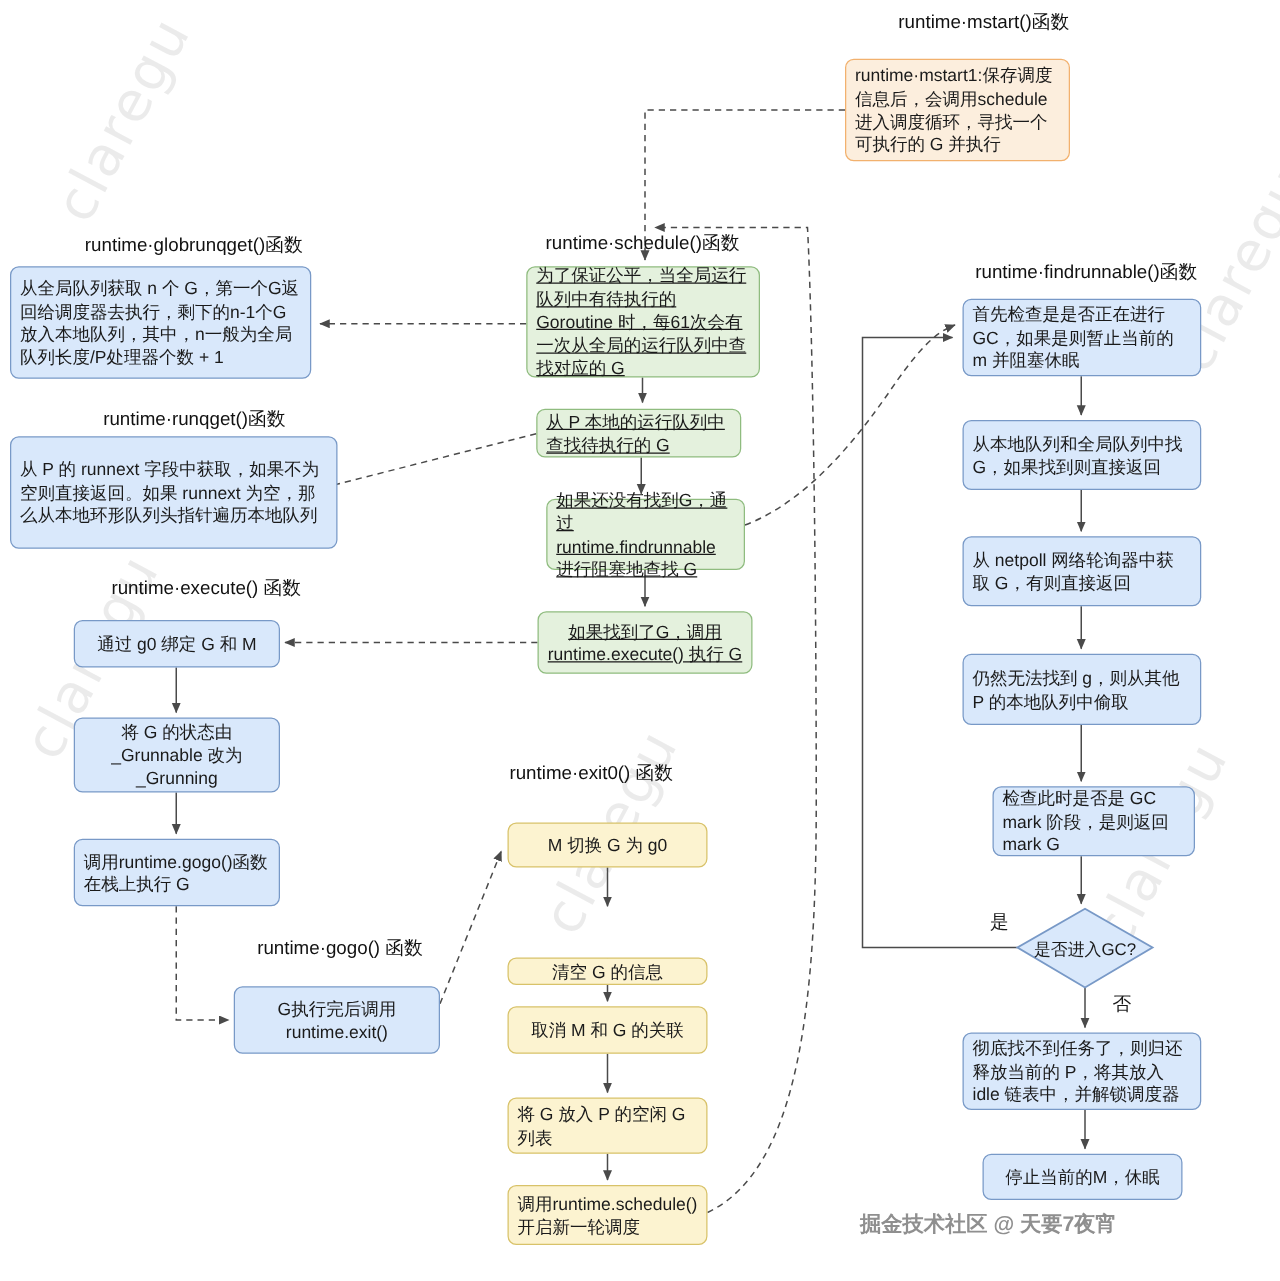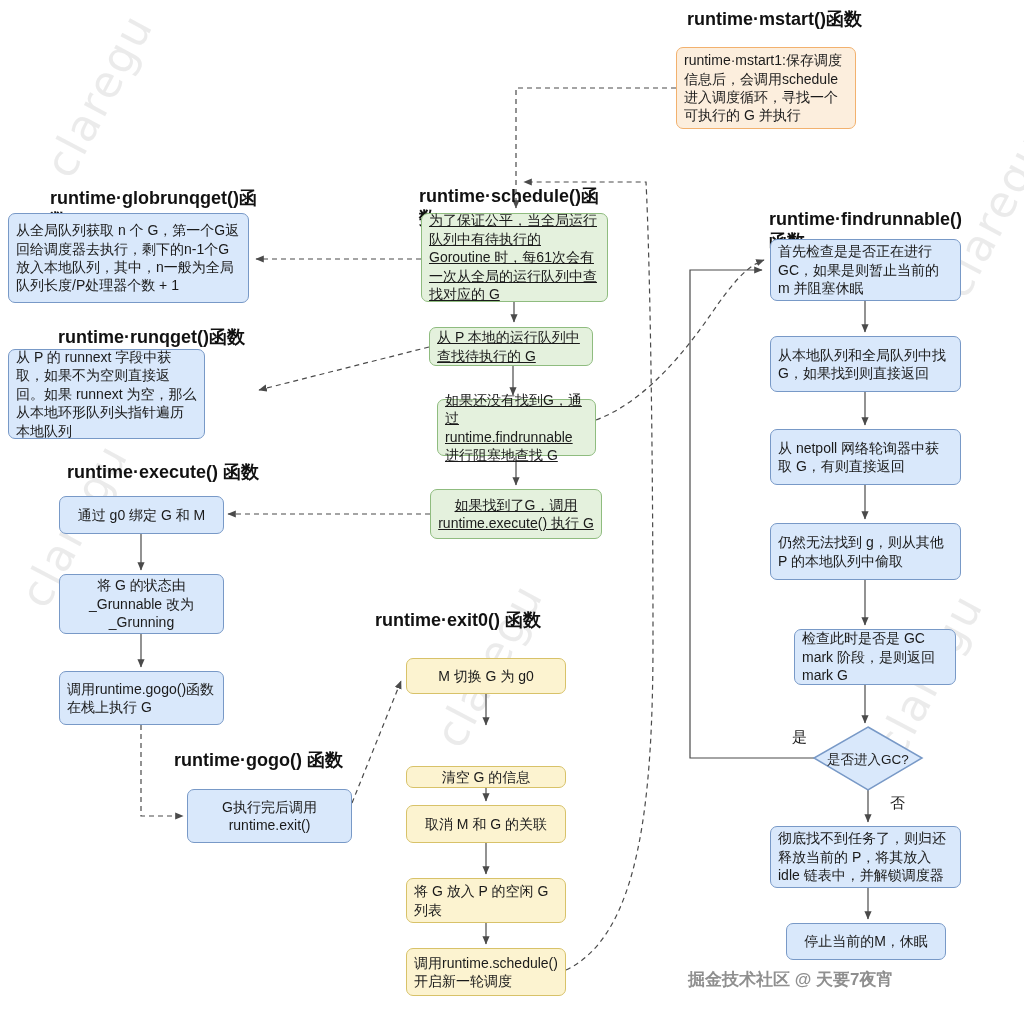--- a/index.html
+++ b/index.html
@@ -3,21 +3,21 @@
 <meta charset="utf-8">
 <style>
   html,body{margin:0;padding:0;background:#ffffff;}
   body{width:1024px;height:1025px;position:relative;overflow:hidden;
        font-family:"Liberation Sans","DejaVu Sans",sans-serif;color:#1a1a1a;}
   .wm{position:absolute;font-size:44px;color:#bfbfbf;opacity:0.30;transform:rotate(-62deg);
       letter-spacing:2px;pointer-events:none;font-family:"DejaVu Sans",sans-serif;}
   .connectors{position:absolute;left:0;top:0;}
   .solidln{fill:none;stroke:#4a4a4a;stroke-width:1.2;}
   .dashln{fill:none;stroke:#4a4a4a;stroke-width:1.2;stroke-dasharray:5 4;}
-  .fn-title{position:absolute;font-weight:bold;font-size:18px;color:#111;line-height:1.2;}
+  .fn-title{position:absolute;font-weight:normal;font-size:15px;color:#111;text-align:center;line-height:1.2;}
   .box{position:absolute;border-radius:7px;display:flex;align-items:center;justify-content:center;
        text-align:center;font-size:14px;line-height:1.32;padding:4px 7px;box-sizing:border-box;z-index:2;}
   .box.long{text-align:left;}
   .blue{background:#d9e8fb;border:1.5px solid #7899c7;}
   .green{background:#e4f1dd;border:1.5px solid #8fbc7f;text-decoration:underline;}
   .yellow{background:#fcf3d0;border:1.5px solid #d8c269;}
   .orange{background:#fceedd;border:1.5px solid #f2b16e;}
   .dlabel{position:absolute;font-size:15px;color:#1a1a1a;z-index:3;}
   .diamond-text{position:absolute;z-index:3;font-size:13.5px;text-align:center;}
   .footer-wm{position:absolute;font-size:17px;font-weight:bold;color:#8f8f8f;z-index:3;}
@@ -78,21 +78,21 @@
 <div class="fn-title" style="left:769px;top:209px;width:200px">runtime·findrunnable()函数</div>
 
 <div class="box orange long" style="left:676px;top:47px;width:180px;height:82px">runtime·mstart1:保存调度信息后，会调用schedule进入调度循环，寻找一个可执行的 G 并执行</div>
 
 <div class="box green long" style="left:421px;top:213px;width:187px;height:89px">为了保证公平，当全局运行队列中有待执行的 Goroutine 时，每61次会有一次从全局的运行队列中查找对应的 G</div>
 <div class="box green long" style="left:429px;top:327px;width:164px;height:39px">从 P 本地的运行队列中查找待执行的 G</div>
 <div class="box green long" style="left:437px;top:399px;width:159px;height:57px">如果还没有找到G，通过 runtime.findrunnable 进行阻塞地查找 G</div>
 <div class="box green" style="left:430px;top:489px;width:172px;height:50px">如果找到了G，调用 runtime.execute() 执行 G</div>
 
 <div class="box blue long" style="left:8px;top:213px;width:241px;height:90px">从全局队列获取 n 个 G，第一个G返回给调度器去执行，剩下的n-1个G放入本地队列，其中，n一般为全局队列长度/P处理器个数 + 1</div>
-<div class="box blue long" style="left:8px;top:349px;width:197px;height:90px">从 P 的 runnext 字段中获取，如果不为空则直接返回。如果 runnext 为空，那么从本地环形队列头指针遍历本地队列</div>
+<div class="box blue long" style="left:8px;top:349px;width:262px;height:90px">从 P 的 runnext 字段中获取，如果不为空则直接返回。如果 runnext 为空，那么从本地环形队列头指针遍历本地队列</div>
 
 <div class="box blue" style="left:59px;top:496px;width:165px;height:38px">通过 g0 绑定 G 和 M</div>
 <div class="box blue" style="left:59px;top:574px;width:165px;height:60px">将 G 的状态由 _Grunnable 改为 _Grunning</div>
 <div class="box blue long" style="left:59px;top:671px;width:165px;height:54px">调用runtime.gogo()函数在栈上执行 G</div>
 
 <div class="box blue" style="left:187px;top:789px;width:165px;height:54px">G执行完后调用 runtime.exit()</div>
 
 <div class="box yellow" style="left:406px;top:658px;width:160px;height:36px">M 切换 G 为 g0</div>
 <div class="box yellow" style="left:406px;top:766px;width:160px;height:22px">清空 G 的信息</div>
 <div class="box yellow" style="left:406px;top:805px;width:160px;height:38px">取消 M 和 G 的关联</div>

